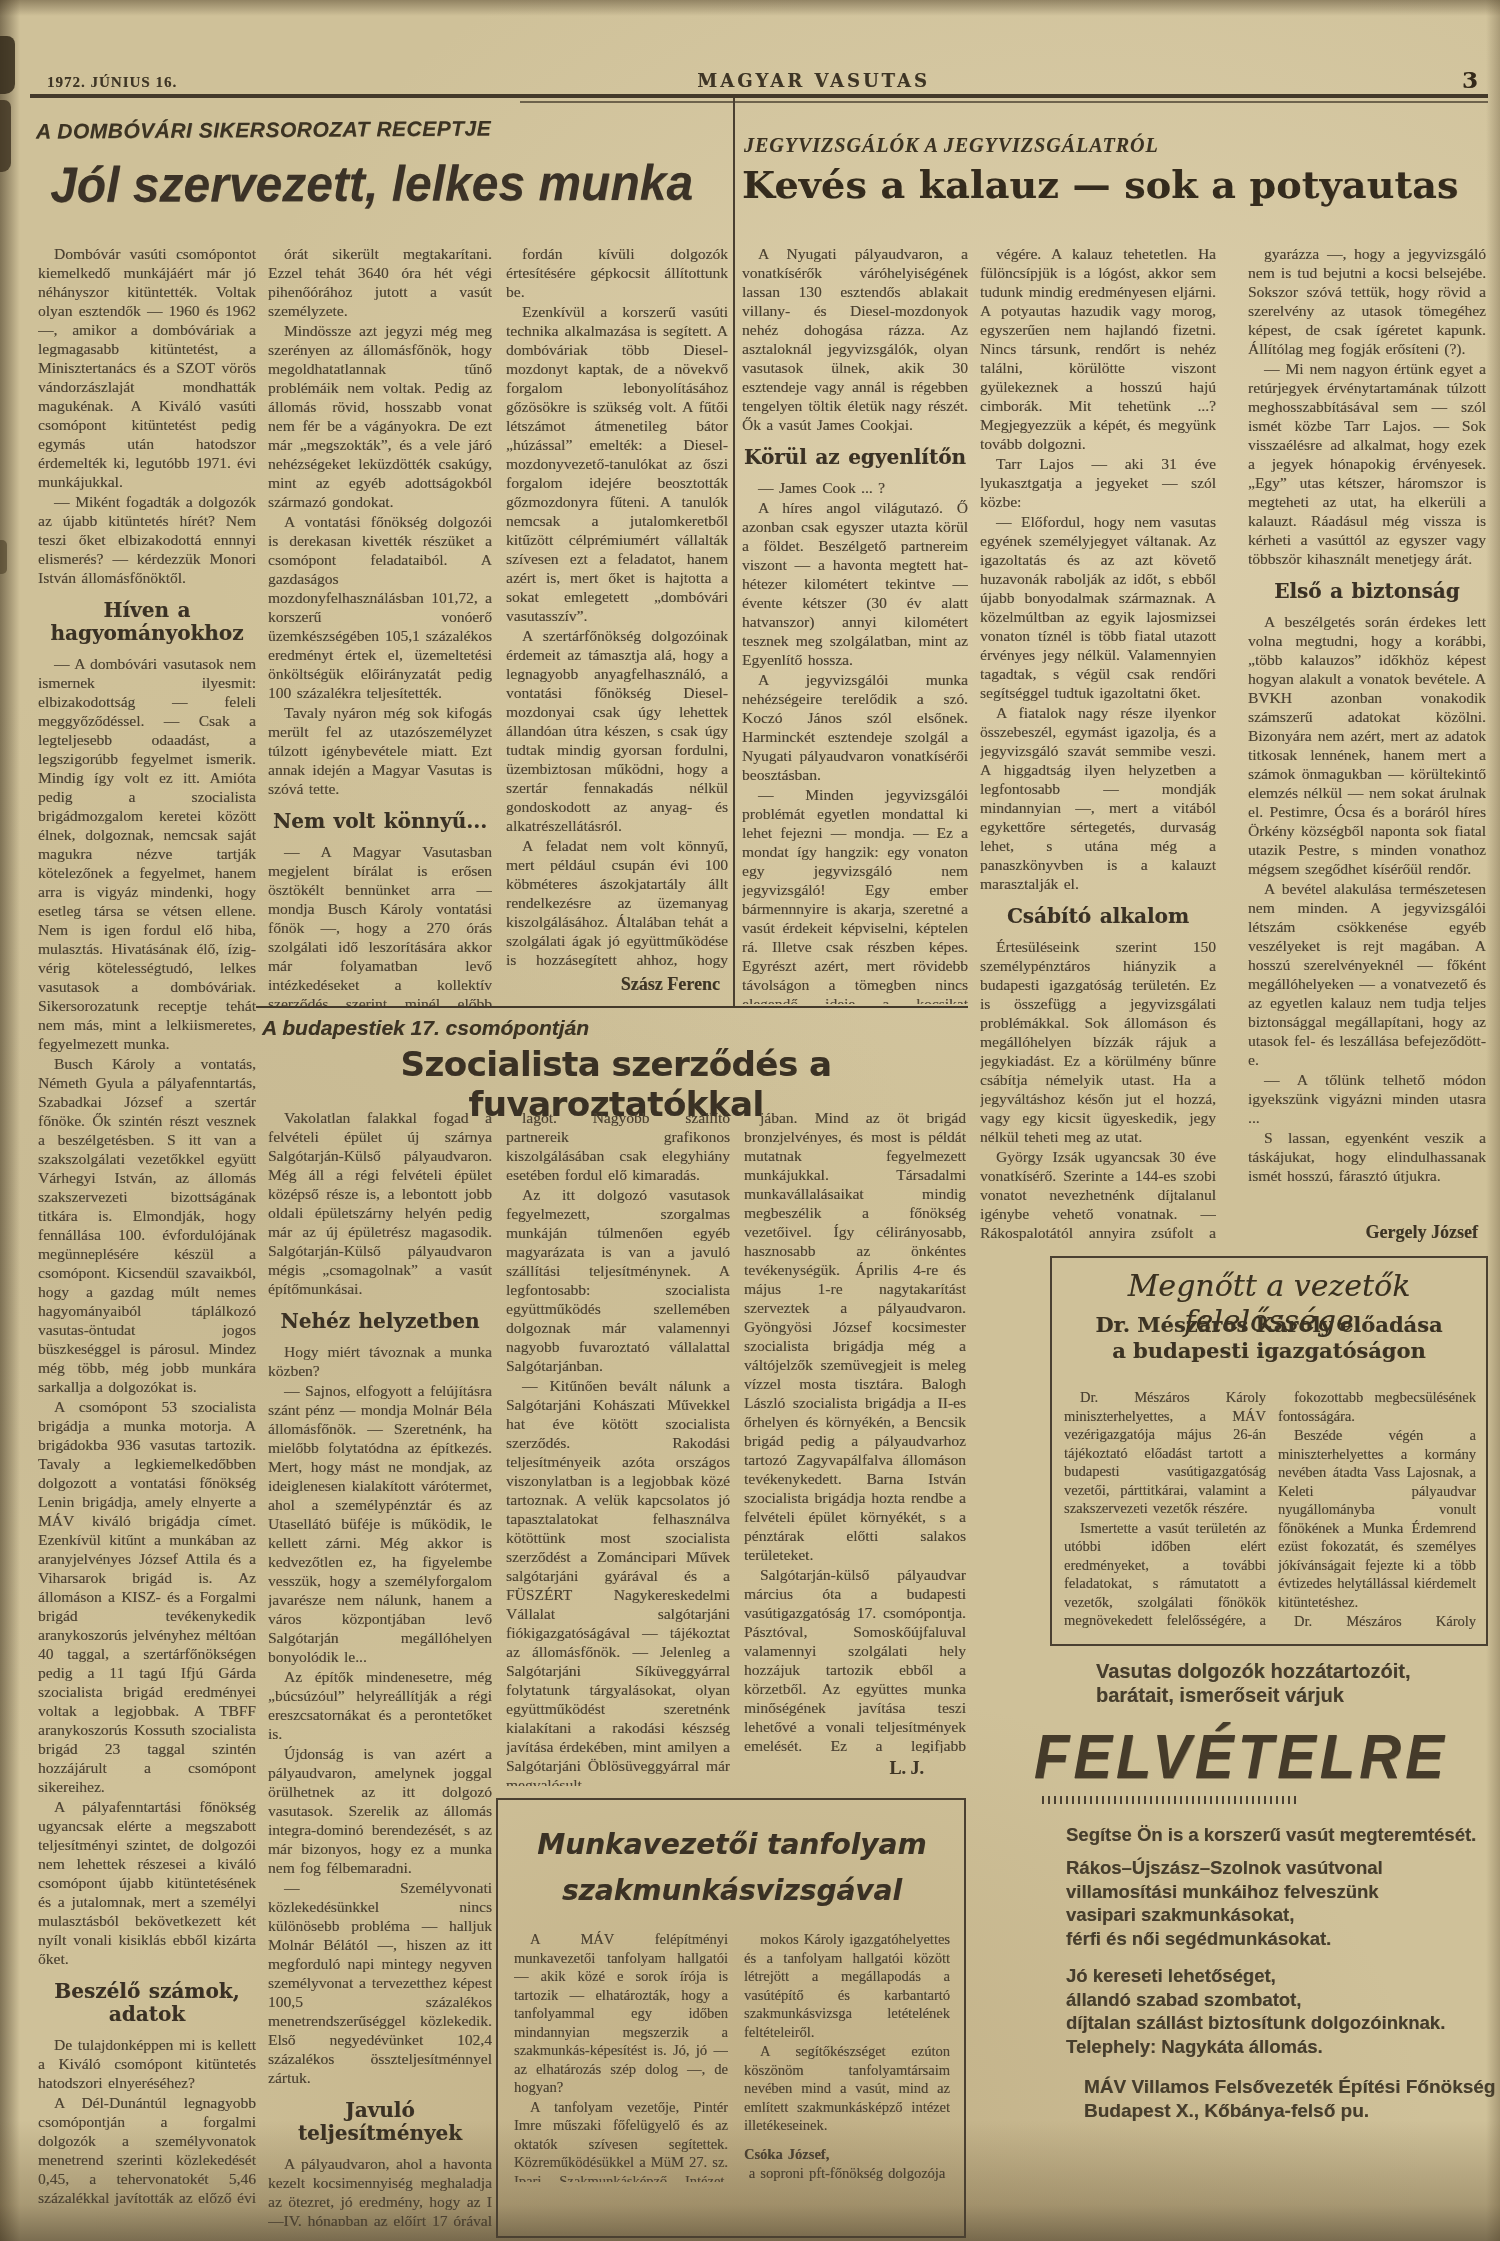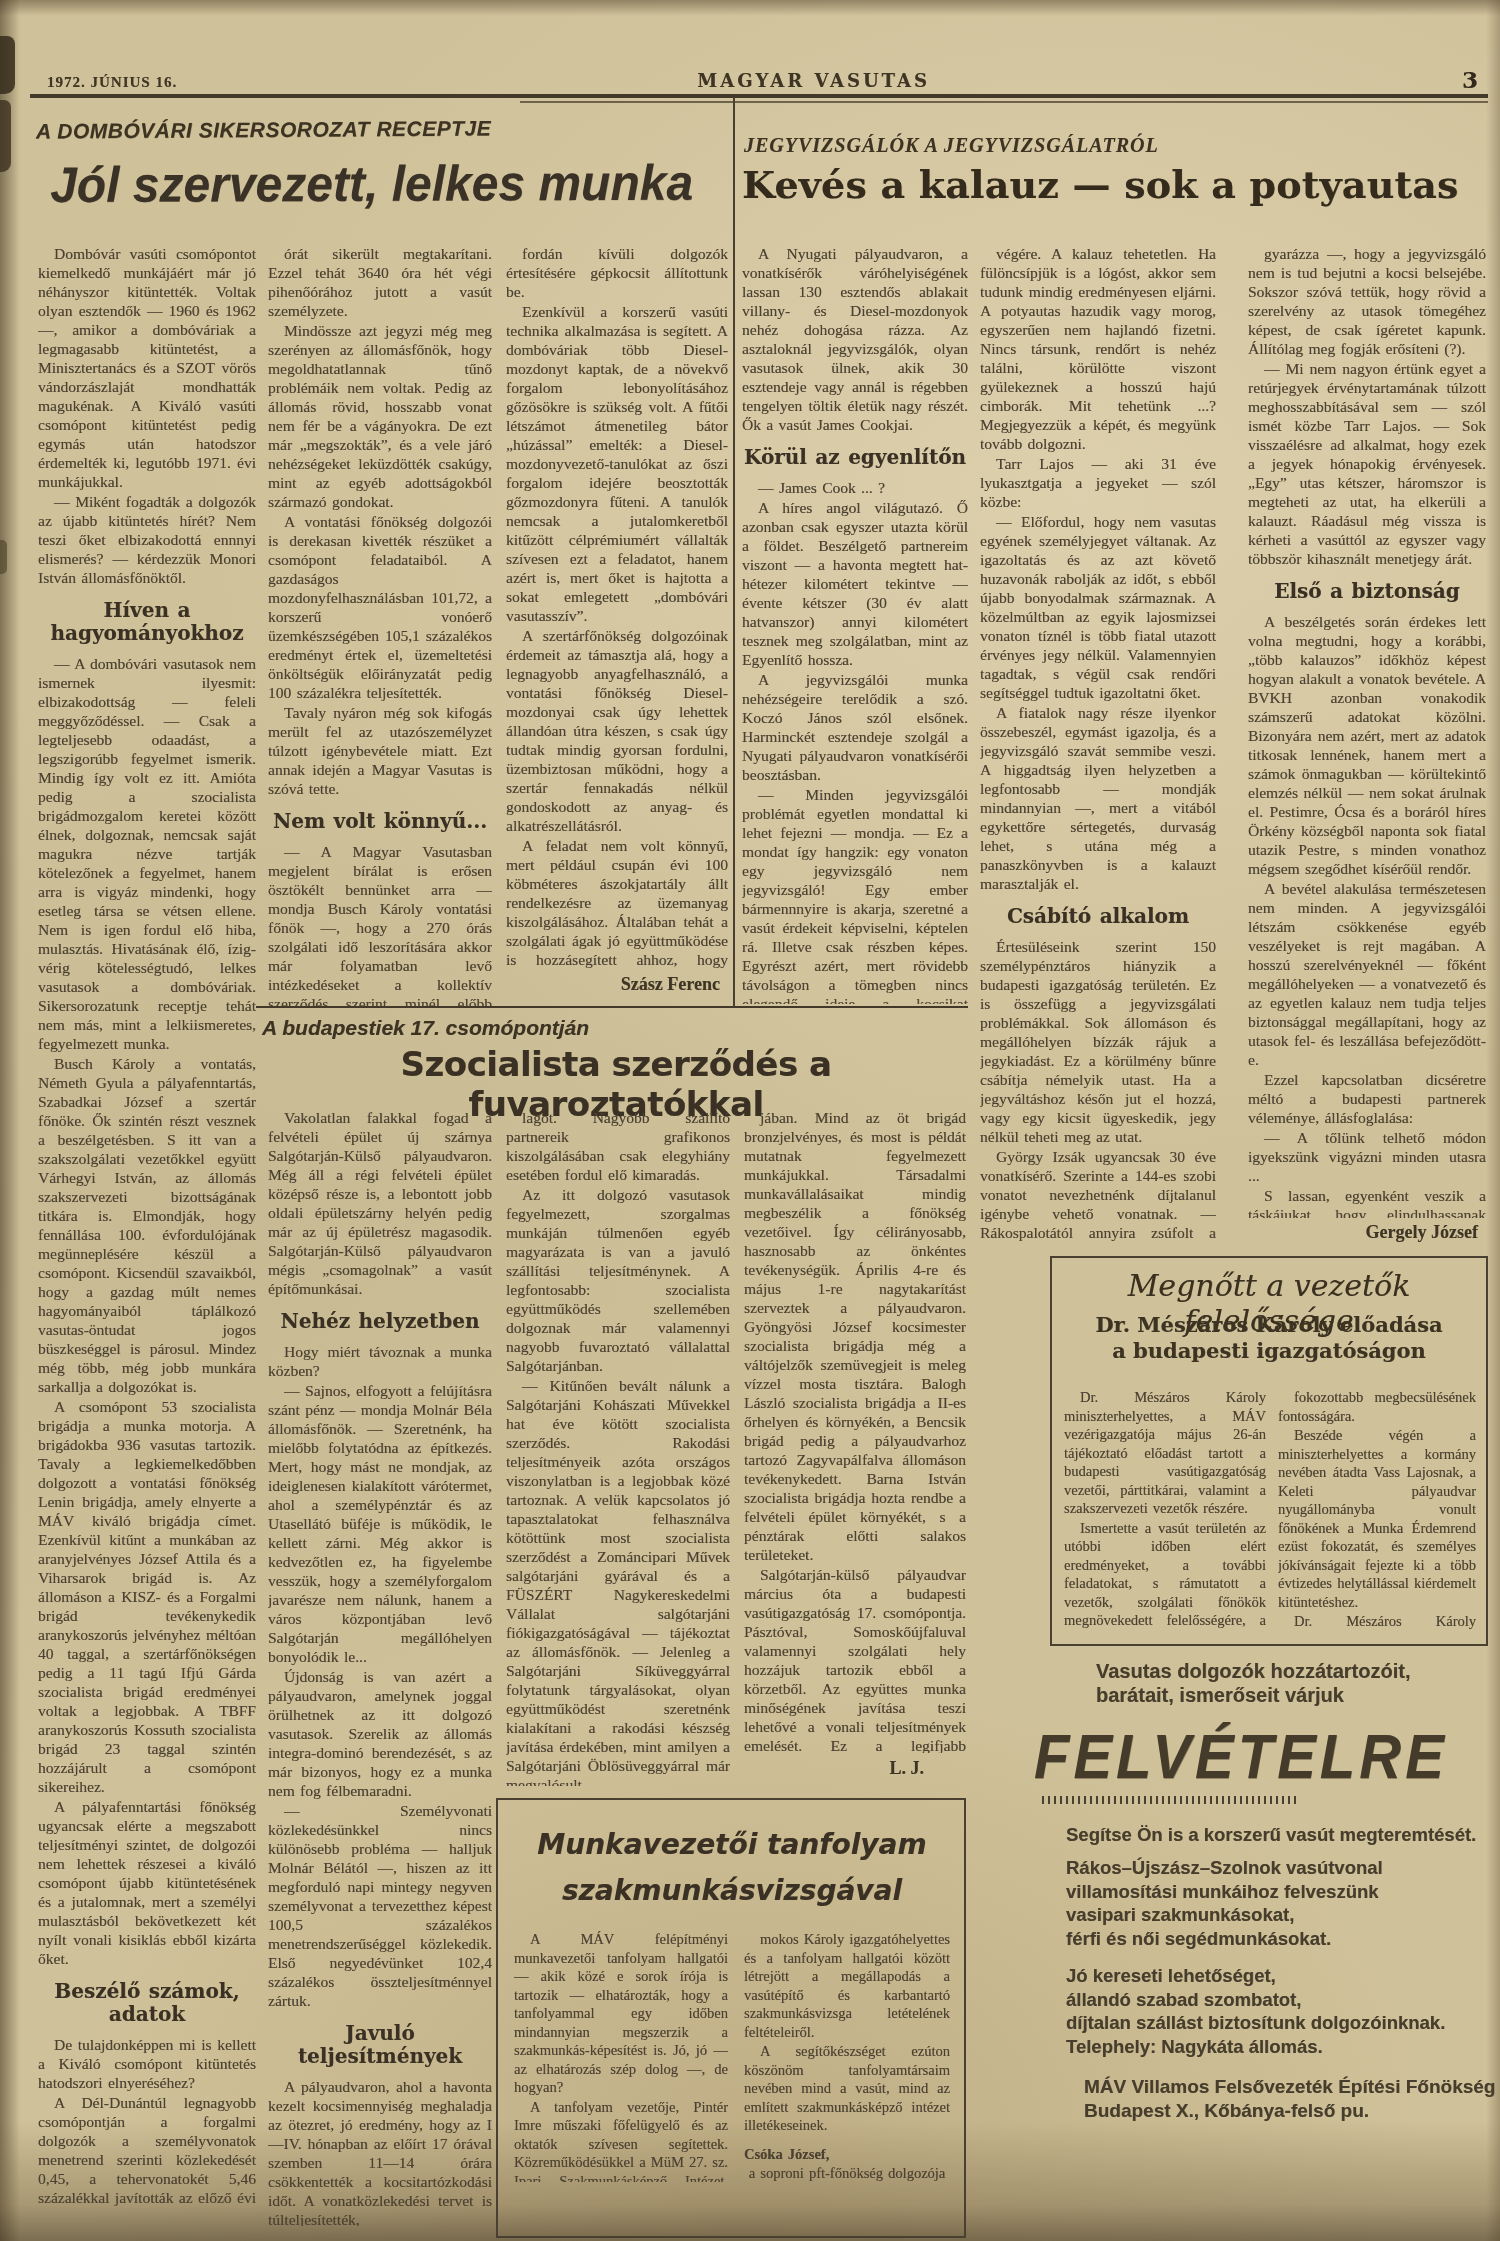--- a/index.html
+++ b/index.html
@@ -135,33 +135,33 @@
       <h3>Csábító alkalom</h3>
       <p>Értesüléseink szerint 150 személypénztáros hiányzik a budapesti igazgatóság területén. Ez is összefügg a jegyvizsgálati problémákkal. Sok állomáson és megállóhelyen bízzák rájuk a jegykiadást. Ez a körülmény bűnre csábítja némelyik utast. Ha a jegyváltáshoz későn jut el hozzá, vagy egy kicsit ügyeskedik, jegy nélkül teheti meg az utat.</p>
       <p>György Izsák ugyancsak 30 éve vonatkísérő. Szerinte a 144-es szobi vonatot nevezhetnénk díjtalanul igénybe vehető vonatnak. — Rákospalotától annyira zsúfolt a szerelvény — ma-</p>
     </div>
   <div class="col" style="left:1248px;top:244px;width:238px;height:974px;">
       <p>gyarázza —, hogy a jegyvizsgáló nem is tud bejutni a kocsi belsejébe. Sokszor szóvá tettük, hogy rövid a szerelvény az utasok tömegéhez képest, de csak ígéretet kapunk. Állítólag meg fogják erősíteni (?).</p>
       <p>— Mi nem nagyon értünk egyet a retúrjegyek érvénytartamának túlzott meghosszabbításával sem — szól ismét közbe Tarr Lajos. — Sok visszaélésre ad alkalmat, hogy ezek a jegyek hónapokig érvényesek. „Egy” utas kétszer, háromszor is megteheti az utat, ha elkerüli a kalauzt. Ráadásul még vissza is kérheti a vasúttól az egyszer vagy többször kihasznált menetjegy árát.</p>
       <h3>Első a biztonság</h3>
       <p>A beszélgetés során érdekes lett volna megtudni, hogy a korábbi, „több kalauzos” időkhöz képest hogyan alakult a vonatok bevétele. A BVKH azonban vonakodik számszerű adatokat közölni. Bizonyára nem azért, mert az adatok titkosak lennének, hanem mert a számok önmagukban — körültekintő elemzés nélkül — nem sokat árulnak el. Pestimre, Ócsa és a boráról híres Örkény községből naponta sok fiatal utazik Pestre, s minden vonathoz mégsem szegődhet kísérőül rendőr.</p>
       <p>A bevétel alakulása természetesen nem minden. A jegyvizsgálói létszám csökkenése egyéb veszélyeket is rejt magában. A hosszú szerelvényeknél — főként megállóhelyeken — a vonatvezető és az egyetlen kalauz nem tudja teljes biztonsággal megállapítani, hogy az utasok fel- és leszállása befejeződött-e.</p>
-      <p>Ezzel kapcsolatban dicséretre méltó a budapesti partnerek véleménye, állásfoglalása:</p>
       <p>— A tőlünk telhető módon igyekszünk vigyázni minden utasra ...</p>
       <p>S lassan, egyenként veszik a táskájukat, hogy elindulhassanak ismét hosszú, fárasztó útjukra.</p>
     </div>
   <div class="sig" style="left:1248px;top:1222px;width:230px;">Gergely József</div>
 
   <div class="kicker3">A budapestiek 17. csomópontján</div>
   <div class="headline3">Szocialista szerződés a fuvaroztatókkal</div>
   <div class="col" style="left:268px;top:1108px;width:224px;height:1118px;">
       <p>Vakolatlan falakkal fogad a felvételi épület új szárnya Salgótarján-Külső pályaudvaron. Még áll a régi felvételi épület középső része is, a lebontott jobb oldali épületszárny helyén pedig már az új épületrész magasodik. Salgótarján-Külső pályaudvaron mégis „csomagolnak” a vasút építőmunkásai.</p>
       <h3>Nehéz helyzetben</h3>
       <p>Hogy miért távoznak a munka közben?</p>
       <p>— Sajnos, elfogyott a felújításra szánt pénz — mondja Molnár Béla állomásfőnök. — Szeretnénk, ha mielőbb folytatódna az építkezés. Mert, hogy mást ne mondjak, az ideiglenesen kialakított várótermet, ahol a személypénztár és az Utasellátó büféje is működik, le kellett zárni. Még akkor is kedvezőtlen ez, ha figyelembe vesszük, hogy a személyforgalom javarésze nem nálunk, hanem a város központjában levő Salgótarján megállóhelyen bonyolódik le...</p>
+      <p>Az építők mindenesetre, még „búcsúzóul” helyreállítják a régi ereszcsatornákat és a perontetőket is.</p>
       <p>Újdonság is van azért a pályaudvaron, amelynek joggal örülhetnek az itt dolgozó vasutasok. Szerelik az állomás integra-dominó berendezését, s az már bizonyos, hogy ez a munka nem fog félbemaradni.</p>
       <p>— Személyvonati közlekedésünkkel nincs különösebb probléma — halljuk Molnár Bélától —, hiszen az itt megforduló napi mintegy negyven személyvonat a tervezetthez képest 100,5 százalékos menetrendszerűséggel közlekedik. Első negyedévünket 102,4 százalékos összteljesítménnyel zártuk.</p>
       <h3>Javuló teljesítmények</h3>
       <p>A pályaudvaron, ahol a havonta kezelt kocsimennyiség meghaladja az ötezret, jó eredmény, hogy az I—IV. hónapban az előírt 17 órával szemben 11—14 órára csökkentették a kocsitartózkodási időt. A vonatközlekedési tervet is túlteljesítették, menetrendszerűségük 102 százalék, jobb az előirányzatnál, s elérték a 70 százalékos át-</p>
     </div>
   <div class="col" style="left:506px;top:1108px;width:224px;height:678px;">
       <p>lagot. Nagyobb szállító partnereik grafikonos kiszolgálásában csak elegyhiány esetében fordul elő kimaradás.</p>
       <p>Az itt dolgozó vasutasok fegyelmezett, szorgalmas munkáján túlmenően egyéb magyarázata is van a javuló szállítási teljesítménynek. A legfontosabb: szocialista együttműködés szellemében dolgoznak már valamennyi nagyobb fuvaroztató vállalattal Salgótarjánban.</p>
       <p>— Kitűnően bevált nálunk a Salgótarjáni Kohászati Művekkel hat éve kötött szocialista szerződés. Rakodási teljesítményeik azóta országos viszonylatban is a legjobbak közé tartoznak. A velük kapcsolatos jó tapasztalatokat felhasználva kötöttünk most szocialista szerződést a Zománcipari Művek salgótarjáni gyárával és a FÜSZÉRT Nagykereskedelmi Vállalat salgótarjáni fiókigazgatóságával — tájékoztat az állomásfőnök. — Jelenleg a Salgótarjáni Síküveggyárral folytatunk tárgyalásokat, olyan együttműködést szeretnénk kialakítani a rakodási készség javítása érdekében, mint amilyen a Salgótarjáni Öblösüveggyárral már megvalósult.</p>
     </div>

